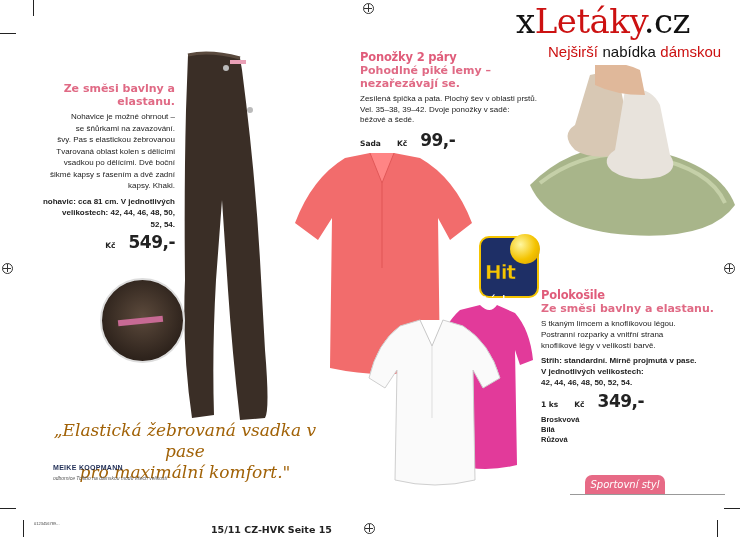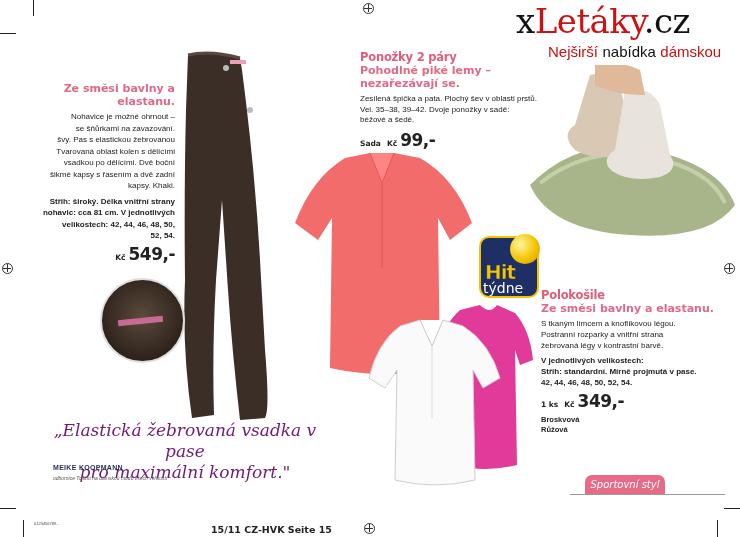--- a/index.html
+++ b/index.html
@@ -8,33 +8,33 @@
   .abs{position:absolute}
   .crop{position:absolute;background:#222}
   .reg{position:absolute;width:11px;height:11px;border:1.5px solid #333;border-radius:50%}
   .reg:before{content:"";position:absolute;left:3.5px;top:0;width:1.5px;height:8px;background:#333}
   .reg:after{content:"";position:absolute;top:3.5px;left:0;width:8px;height:1.5px;background:#333}
 
   .title{color:#e05c7a;font-weight:bold;font-size:11.5px;font-family:"DejaVu Sans",sans-serif;letter-spacing:-.2px}
   .sub{color:#e06a85;font-weight:bold;font-size:11px;font-family:"DejaVu Sans",sans-serif}
   .body{font-size:8px;line-height:11.5px;color:#222;font-family:Liberation Sans, sans-serif}
   .bold{font-weight:bold}
-  .price-row{display:flex;align-items:baseline;gap:3px;font-family:"DejaVu Sans",sans-serif;font-weight:bold;font-size:7.5px}
+  .price-row{display:flex;align-items:baseline;gap:13px;font-family:"DejaVu Sans",sans-serif;font-weight:bold;font-size:7.5px}
   .price{font-size:17px;font-weight:bold;letter-spacing:-.5px}
 
   
   .logo-main{font-family:"DejaVu Serif",serif;font-size:34px;letter-spacing:-.5px;line-height:34px}
   .logo-tag{font-family:"Liberation Sans",sans-serif;font-size:15px;line-height:16px}
   
   .hit{position:absolute;left:479px;top:236px;width:60px;height:62px;background:#1e2f66;border-radius:10px;border:2px solid #f5c400}
   .hit-ball{position:absolute;left:510px;top:234px;width:30px;height:30px;border-radius:50%;background:radial-gradient(circle at 35% 35%,#fff7a0,#f4c300 55%,#d49b00)}
   .hit-text{position:absolute;left:485px;top:260px;color:#f6c500;font-weight:bold;font-size:20px;font-family:"DejaVu Sans",sans-serif;letter-spacing:-1px;-webkit-text-stroke:.5px #1e2f66}
-  .tydne{position:absolute;left:483px;top:280px;color:#fff;font-size:14px;font-family:"DejaVu Sans",sans-serif}
+  .tydne{position:absolute;left:483px;top:293px;color:#fff;font-size:14px;font-family:"DejaVu Sans",sans-serif}
 
-  .quote{font-family:"DejaVu Serif",serif;font-style:italic;color:#701a75;font-size:17px;line-height:21px;text-align:center}
+  .quote{font-family:"DejaVu Serif",serif;font-style:italic;color:#a16207;font-size:17px;line-height:21px;text-align:center}
   .tag-pill{position:absolute;left:585px;top:475px;width:80px;height:19px;background:#e76a86;border-radius:7px 7px 0 0;color:#fff;font-style:italic;font-size:10px;display:flex;align-items:center;justify-content:center;font-family:"DejaVu Sans",sans-serif}
 </style>
 </head>
 <body>
 
 <div class="crop" style="left:33px;top:0;width:1px;height:16px"></div>
 <div class="crop" style="left:0;top:33px;width:16px;height:1px"></div>
 <div class="crop" style="left:0;top:508px;width:16px;height:1px"></div>
 <div class="crop" style="left:23px;top:520px;width:1px;height:17px"></div>
 <div class="crop" style="left:724px;top:508px;width:16px;height:1px"></div>
@@ -70,21 +70,20 @@
   <div class="body">
     <div>Nohavice je možné ohrnout –</div>
     <div>se šňůrkami na zavazování.</div>
     <div>švy. Pas s elastickou žebrovanou</div>
     <div>Tvarovaná oblast kolen s dělícími</div>
     <div>vsadkou po dělícími. Dvě boční</div>
     <div>šikmé kapsy s řasením a dvě zadní</div>
     <div>kapsy. Khaki.</div>
   </div>
   <div class="body bold" style="margin-top:4px">
-    <div>Střih: široký. Délka vnitřní strany</div>
     <div>nohavic: cca 81 cm. V jednotlivých</div>
     <div>velikostech: 42, 44, 46, 48, 50,</div>
     <div>52, 54.</div>
   </div>
   <div class="price-row" style="justify-content:flex-end;margin-top:2px">
     <span>Kč</span>
     <span class="price">549,-</span>
   </div>
 </div>
 
@@ -129,34 +128,35 @@
 <div class="hit-ball"></div>
 <div class="hit-text">Hit</div>
 <div class="tydne">týdne</div>
 
 <div class="abs" style="left:541px;top:288px;width:195px">
   <div class="title">Polokošile</div>
   <div class="sub" style="margin-bottom:3px">Ze směsi bavlny a elastanu.</div>
   <div class="body" style="line-height:11px">
     <div>S tkaným límcem a knoflíkovou légou.</div>
     <div>Postranní rozparky a vnitřní strana</div>
-    <div>žebrovaná légy v kontrastní barvě.</div>
+    <div>knoflíkové légy v velikostí barvě.</div>
   </div>
   <div class="body bold" style="margin-top:4px;line-height:11px">
+    <div>Střih: standardní. Mírně projmutá v pase.</div>
     <div>V jednotlivých velikostech:</div>
-    <div>Střih: standardní. Mírně projmutá v pase.</div>
     <div>42, 44, 46, 48, 50, 52, 54.</div>
   </div>
   <div class="price-row" style="margin-top:3px">
     <span>1 ks</span>
     <span style="margin-left:3px">Kč</span>
     <span class="price">349,-</span>
   </div>
   <div class="body bold" style="margin-top:4px;line-height:10px;font-size:7.5px">
     <div>Broskvová</div>
+    <div>Bílá</div>
     <div>Růžová</div>
   </div>
 </div>
 
 <div class="abs" style="left:50px;top:420px;width:270px">
   <div class="quote">„Elastická žebrovaná vsadka v pase</div>
   <div class="quote">pro maximální komfort."</div>
 </div>
 <div class="abs" style="left:53px;top:464px;font-size:7px;font-weight:bold;color:#1f2d55;letter-spacing:.3px">MEIKE KOOPMANN</div>
 <div class="abs" style="left:53px;top:475px;font-size:5px;font-style:italic;color:#555">odbornice Tchibo na dámskou módu všech velikostí</div>

